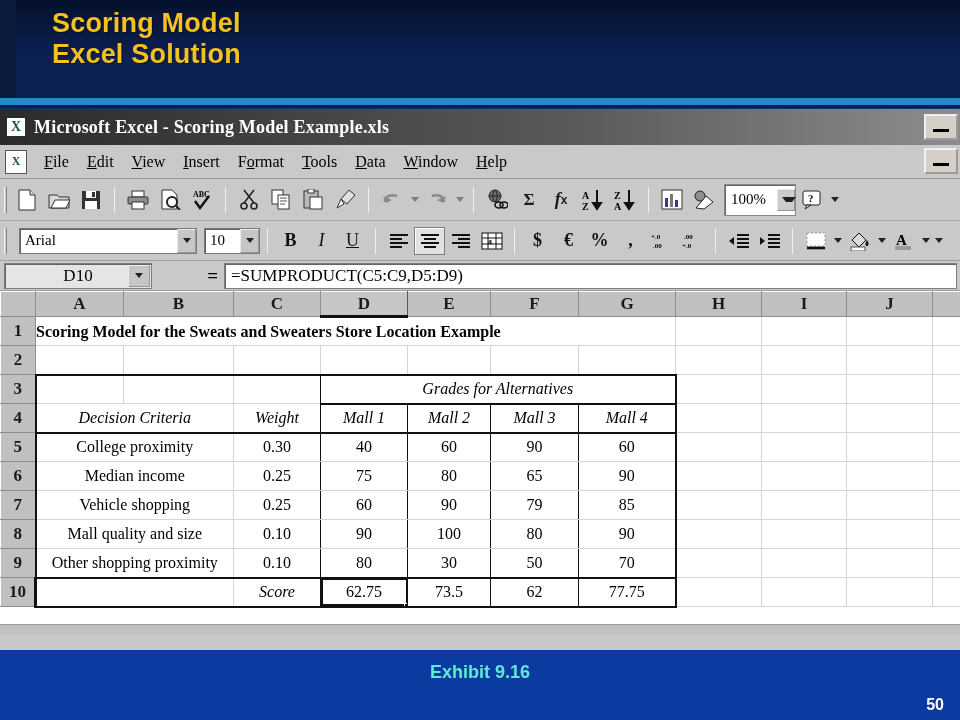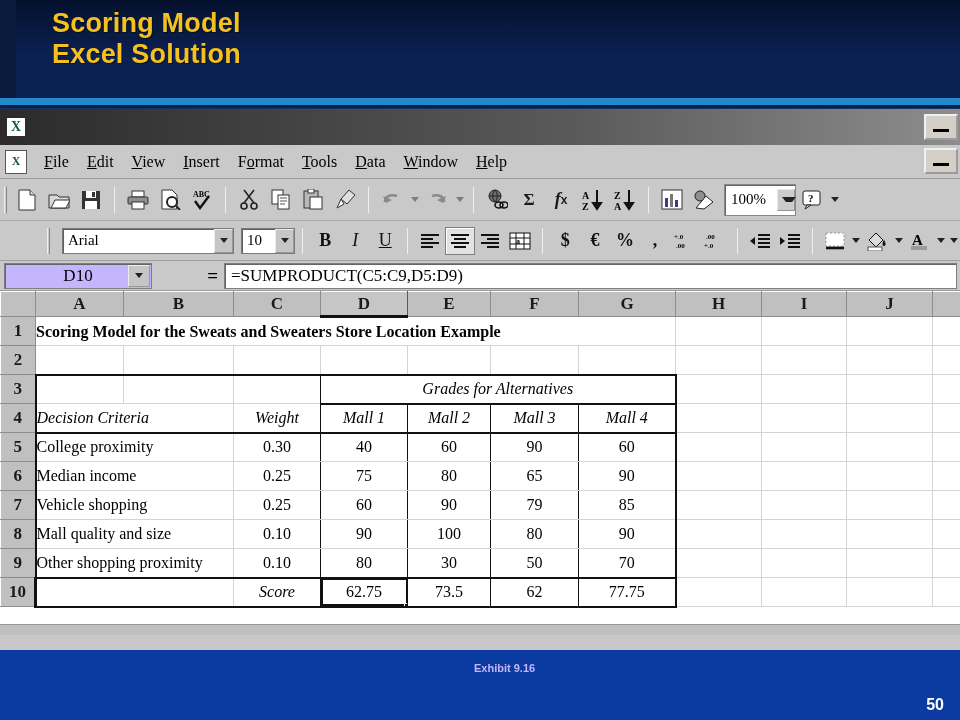--- a/index.html
+++ b/index.html
@@ -119,21 +119,20 @@
   .zoom-drop {
     width: 18px; height: 22px; margin-left: auto; background: #cccccc;
     border: 1px outset #e8e8e8; display: flex; align-items: center; justify-content: center;
   }
 
   .fmtbar {
     position: relative; height: 40px;
     background: #c9c9c9;
     display: flex; align-items: center;
     border-bottom: 1px solid #a0a0a0;
-    padding-left: 43px;
   }
   .combo {
     height: 26px; background: #fff; border: 1px solid #7a7a7a;
     box-shadow: inset 1px 1px 0 #5f5f5f;
     display: flex; align-items: center;
   }
   .combo .val { font-size: 15px; padding-left: 5px; color:#000;
                 font-family: "Liberation Serif", serif; }
   .combo .drop {
     width: 19px; height: 24px; margin-left: auto; background: #c6c6c6;
@@ -147,21 +146,21 @@
   }
   .fb-btn.pressed { border: 1px solid #7e7e7e; background: #e2e2e2;
                     box-shadow: inset 1px 1px 0 #fff; }
 
   .formulabar {
     position: relative; height: 30px; background: #c9c9c9;
     display: flex; align-items: center;
     border-bottom: 1px solid #9b9b9b;
   }
   .namebox {
-    width: 148px; height: 26px; margin-left: 4px; background: #c4b5fd;
+    width: 148px; height: 26px; margin-left: 4px; background: #e5e5e5;
     border: 1px solid #7d7d7d; box-shadow: inset 1px 1px 0 #666;
     display: flex; align-items: center; justify-content: center;
     position: relative;
   }
   .namebox .nb-val { font-size: 17px; font-family: "Liberation Serif", serif; }
   .namebox .drop {
     position: absolute; right: 1px; top: 1px; width: 22px; height: 22px;
     background: #c6c6c6; border: 1px outset #ececec;
     display: flex; align-items: center; justify-content: center;
   }
@@ -203,21 +202,21 @@
     overflow: hidden;
   }
   .c-left { text-align: left; }
   .c-center { text-align: center; }
   .bold { font-weight: bold; }
   .ital { font-style: italic; }
 
   
   .bd-t { border-top: 2px solid #111 !important; }
   .bd-b { border-bottom: 2px solid #111 !important; }
-  .bd-l { border-left: 2px solid #111 !important; }
+  .bd-l { border-left: 2px solid #111 !important; text-align: center; }
   .bd-r { border-right: 2px solid #111 !important; }
   .bd-in-r { border-right: 1px solid #111 !important; }
 
   .selcell { position: relative; margin-left: 35px; }
   .selcell .selbox {
     position: absolute; left: 0; top: -1px; right: -1px; bottom: 0;
     border: 2px solid #111; pointer-events: none;
   }
   .selcell .handle {
     position: absolute; right: -3px; bottom: -3px; width: 6px; height: 6px;
@@ -233,21 +232,21 @@
     background: #c0c0c0;
   }
 
   
   .footer {
     position: absolute; left: 0; top: 650px; width: 960px; height: 70px;
     background: #0b3ba0;
   }
   .exhibit {
     position: absolute; left: 430px; top: 662px;
-    color: #c4b5fd; font-size: 11px; font-weight: bold; margin-left: 44px;
+    color: #5eead4; font-size: 18px; font-weight: bold;
   }
   .chapter {
     position: absolute; left: 295px; top: 697px;
     color: #ffffff; font-size: 15px; font-weight: bold;
   }
   .pagenum {
     position: absolute; right: 16px; top: 696px;
     color: #ffffff; font-size: 16px; font-weight: bold;
   }
 </style>
@@ -260,20 +259,21 @@
     <div class="slide-title">Scoring Model
 Excel Solution</div>
   </div>
   <div class="title-rule"></div>
   <div class="title-rule-dark"></div>
 
   <div class="excel">
 
     <div class="titlebar">
       <div class="xl-logo">X</div>
+      <div class="titlebar-text">Microsoft Excel - Scoring Model Example.xls</div>
       <div class="win-btn-box"></div>
     </div>
 
     <div class="menubar">
       <div class="menu-doc-icon">X</div>
       <div class="menu-item"><span class="u">F</span>ile</div>
       <div class="menu-item"><span class="u">E</span>dit</div>
       <div class="menu-item"><span class="u">V</span>iew</div>
       <div class="menu-item"><span class="u">I</span>nsert</div>
       <div class="menu-item">F<span class="u">o</span>rmat</div>

